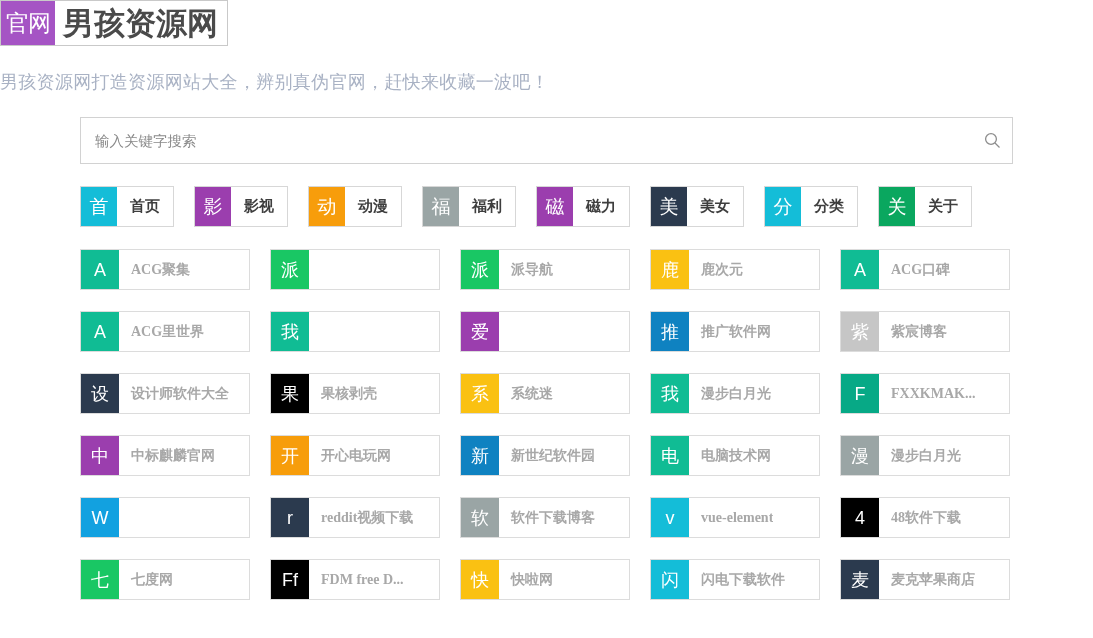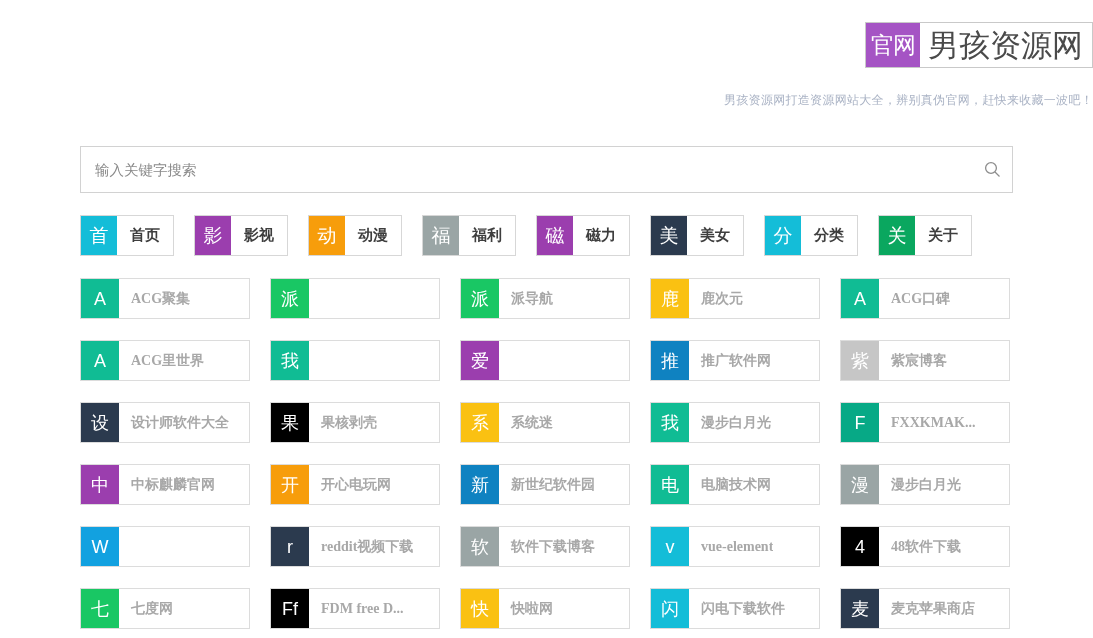--- a/index.html
+++ b/index.html
@@ -14,22 +14,21 @@
 
   #page {
     width: 1093px;
     height: 638px;
     position: relative;
     background: #ffffff;
   }
 
   
   .header {
-    padding-top: 22px;
-    text-align: right;
+    text-align: left;
   }
 
   .logo-box {
     display: inline-flex;
     align-items: stretch;
     border: 1px solid #c9c9c9;
     background: #ffffff;
     height: 46px;
   }
 
@@ -47,33 +46,33 @@
   }
 
   .logo-title {
     color: #4a4a4a;
     font-size: 31px;
     line-height: 1;
     display: flex;
     align-items: center;
     padding: 0 9px 0 8px;
     white-space: nowrap;
-    font-weight: 400;
+    font-weight: 700;
   }
 
   .subtitle {
     margin-top: 24px;
     color: #a9b2c4;
-    font-size: 12px;
+    font-size: 18px;
     letter-spacing: 0.3px;
   }
 
   
   .search-wrap {
-    margin: 37px auto 0 auto;
+    margin: 23px auto 0 auto;
     width: 933px;
     height: 47px;
     border: 1px solid #d2d2d2;
     background: #ffffff;
     display: flex;
     align-items: center;
     position: relative;
   }
 
   .search-input {

